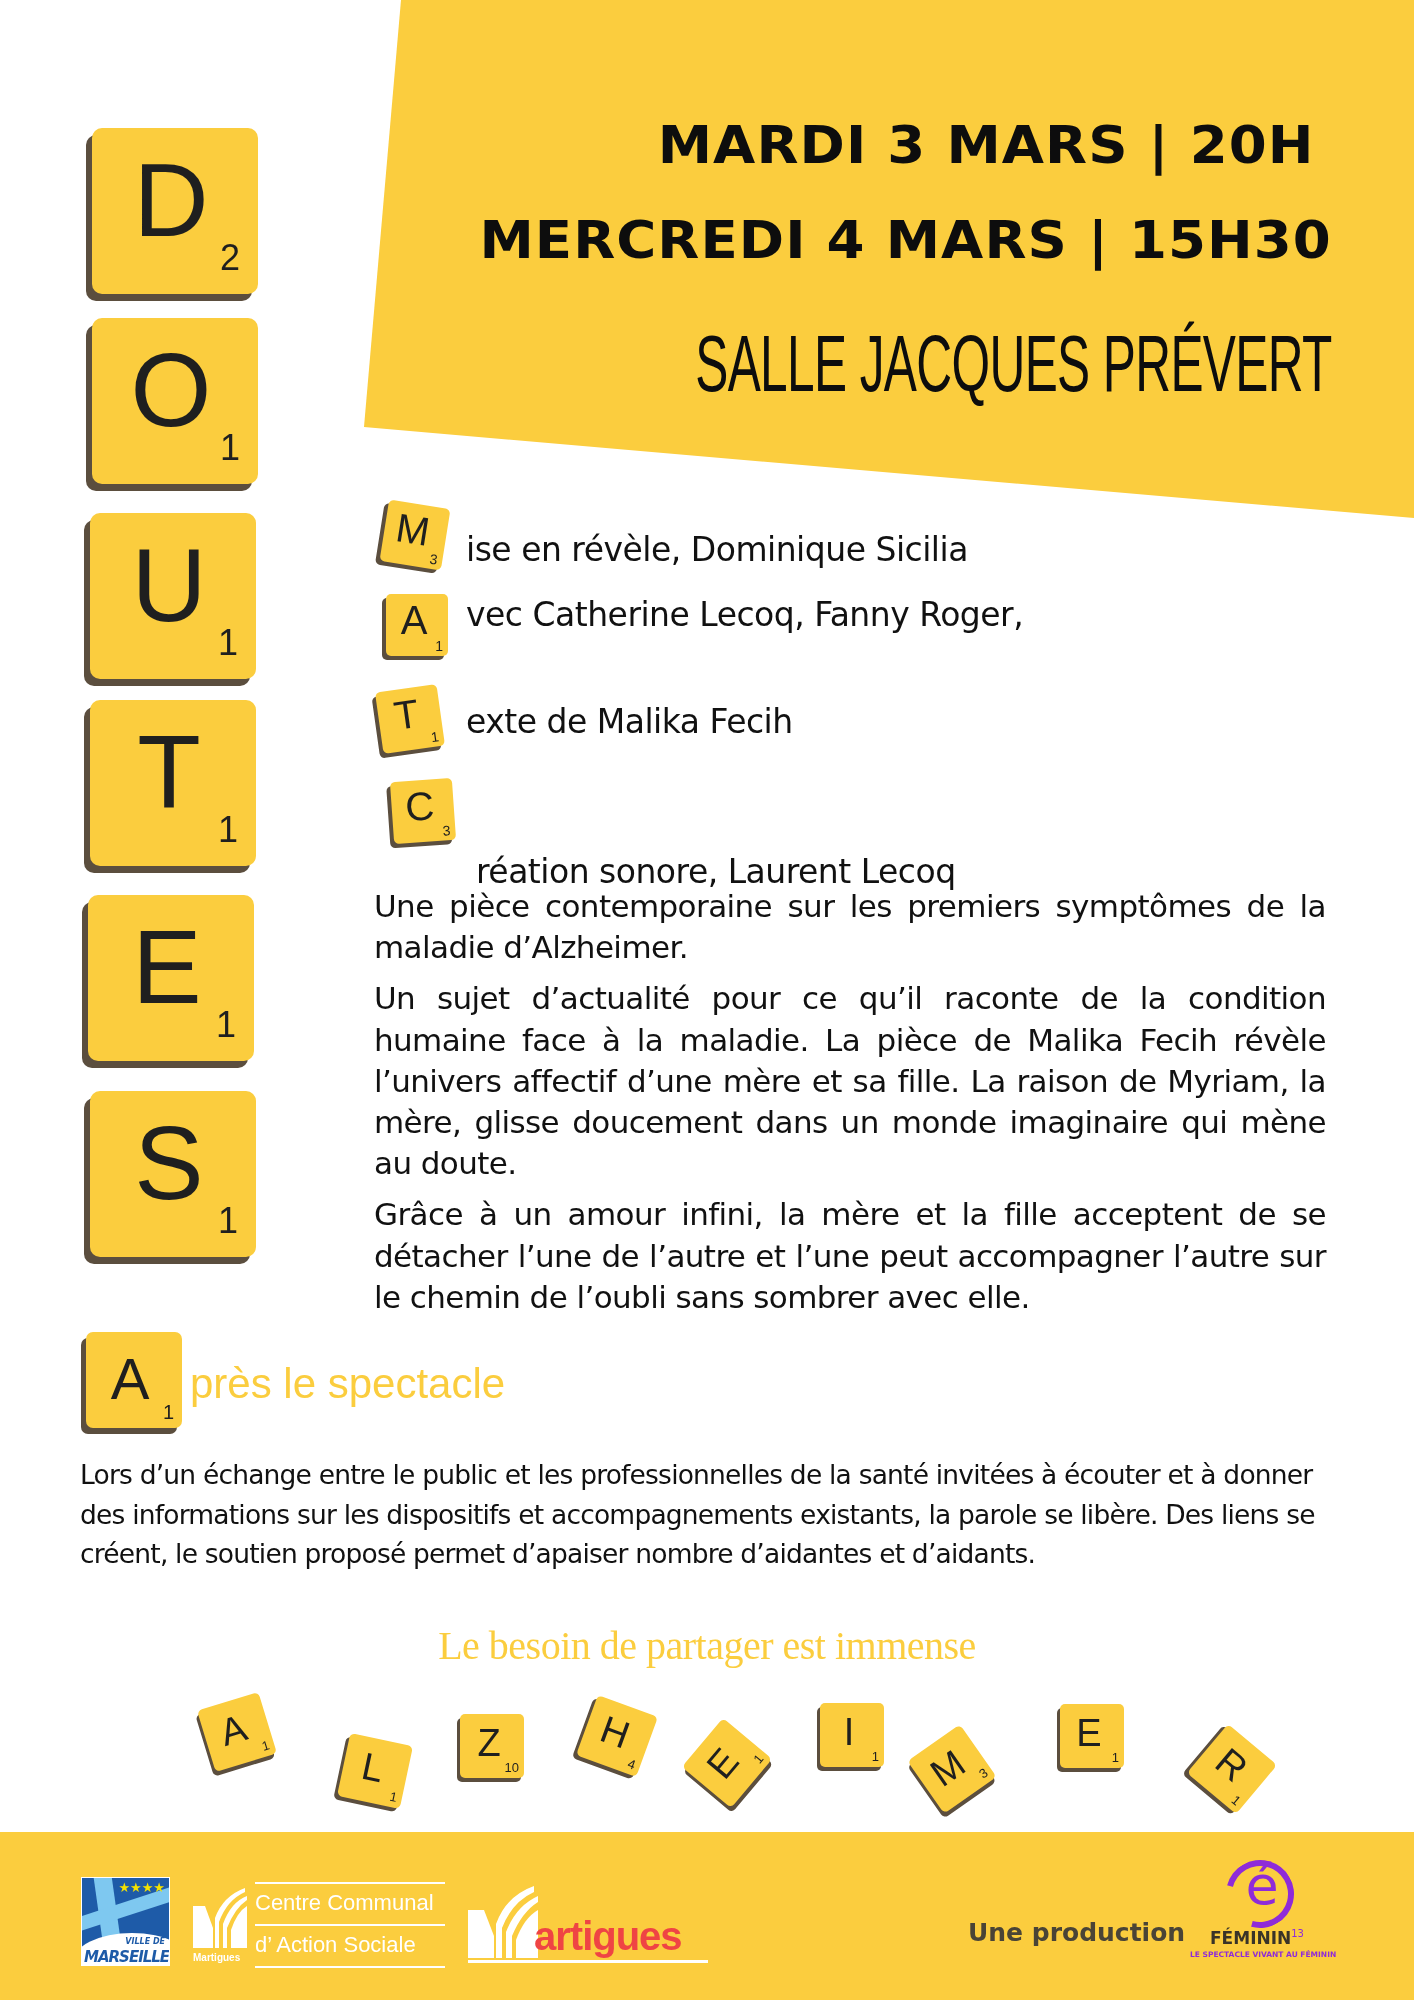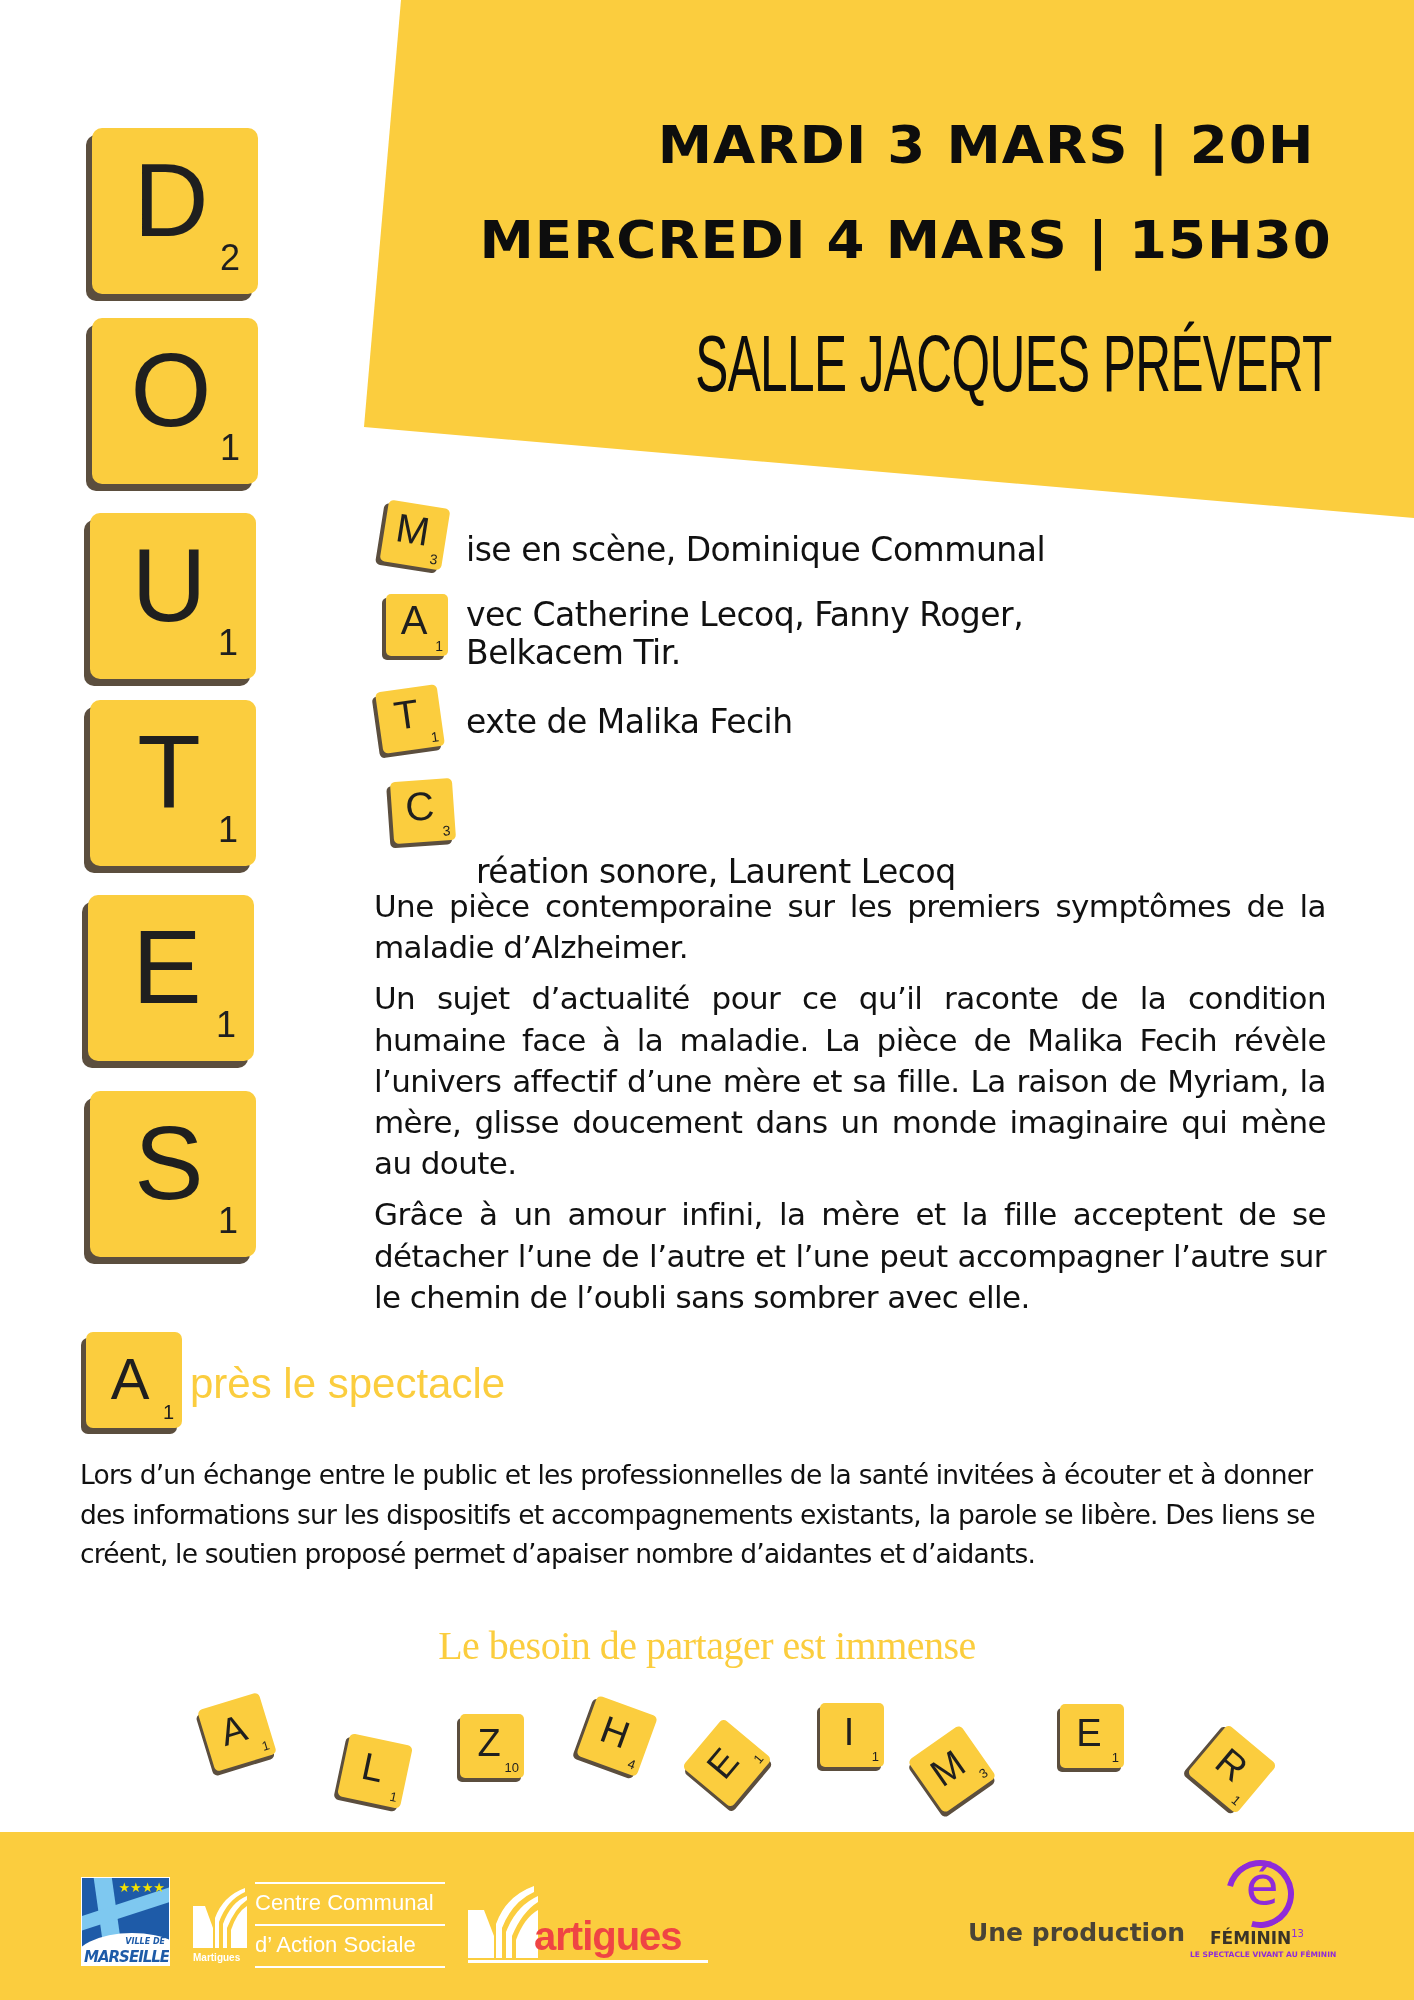--- a/index.html
+++ b/index.html
@@ -150,29 +150,28 @@
     <span class="letter">S</span>
     <span class="score">1</span>
   </div>
 </div>
 
 <div>
   <div class="tile small" style="left:384px; top:504px; transform: rotate(9deg);">
     <span class="letter">M</span>
     <span class="score">3</span>
   </div>
-  <div class="credit" style="top:531px;">ise en scène, Dominique Communal</div>
+  <div class="credit" style="top:531px;">ise en révèle, Dominique Sicilia</div>
 
   <div class="tile small" style="left:386px; top:594px;">
     <span class="letter">A</span>
     <span class="score">1</span>
   </div>
   <div class="credit" style="top:596px;">
     <div>vec Catherine Lecoq, Fanny Roger,</div>
-    <div>Belkacem Tir.</div>
   </div>
 
   <div class="tile small" style="left:379px; top:688px; transform: rotate(-8deg);">
     <span class="letter">T</span>
     <span class="score">1</span>
   </div>
   <div class="credit" style="top:703px;">exte de Malika Fecih</div>
 
   <div class="tile small" style="left:392px; top:780px; transform: rotate(-4deg);">
     <span class="letter">C</span>

